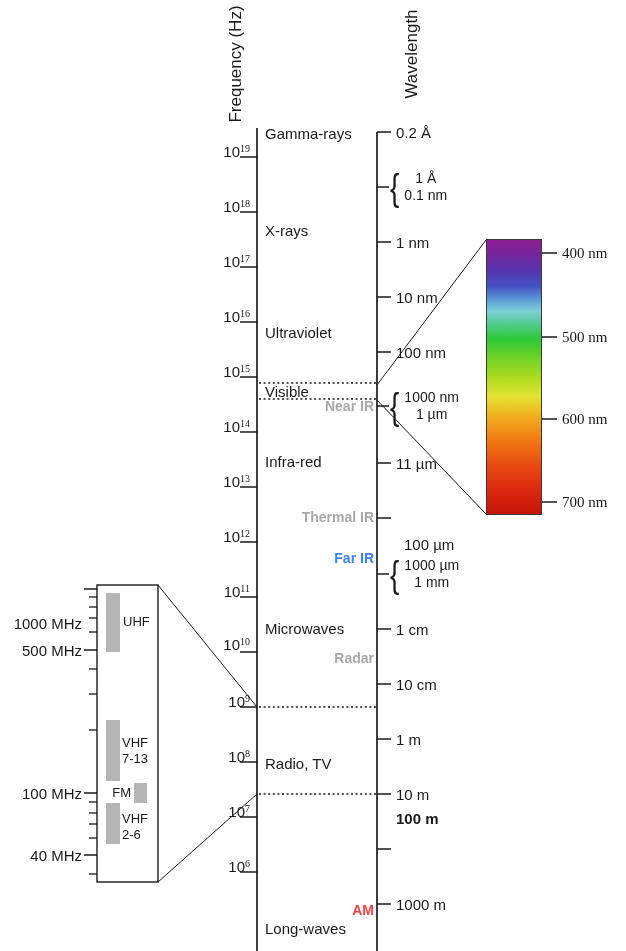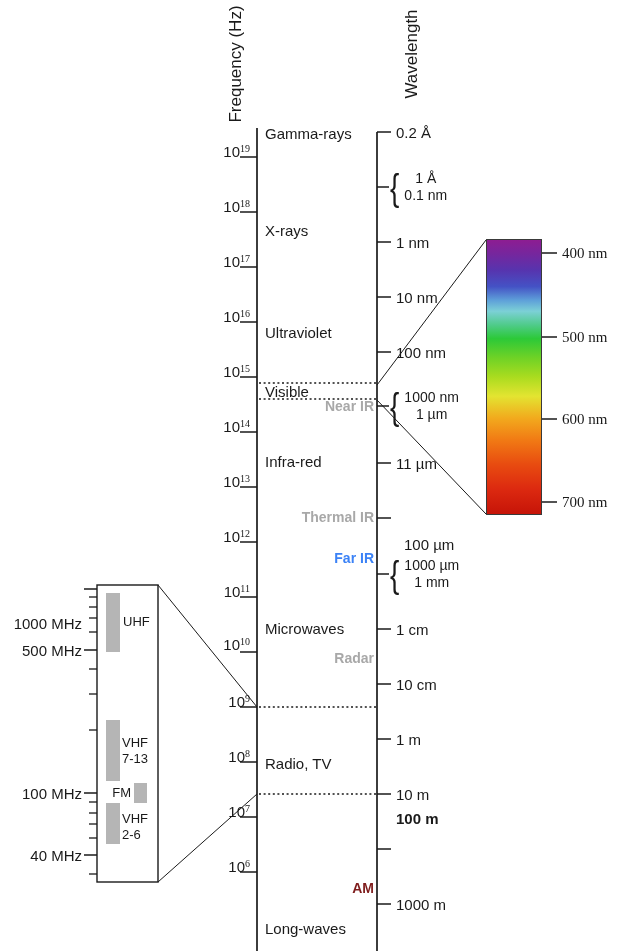--- a/index.html
+++ b/index.html
@@ -140,21 +140,21 @@
       <div class="lbl region-lbl" style="left: 265px; top: 332px;">Ultraviolet</div>
       <div class="lbl region-lbl" style="left: 265px; top: 391px;">Visible</div>
       <div class="lbl region-lbl" style="left: 265px; top: 461px;">Infra-red</div>
       <div class="lbl region-lbl" style="left: 265px; top: 628px;">Microwaves</div>
       <div class="lbl region-lbl" style="left: 265px; top: 763px;">Radio, TV</div>
       <div class="lbl region-lbl" style="left: 265px; top: 928px;">Long-waves</div>
       <div class="lbl gray-lbl" style="left: 374px; top: 406px; color: rgb(168, 168, 168);">Near IR</div>
       <div class="lbl gray-lbl" style="left: 374px; top: 517px; color: rgb(168, 168, 168);">Thermal IR</div>
       <div class="lbl gray-lbl" style="left: 374px; top: 558px; color: #3b82f6;">Far IR</div>
       <div class="lbl gray-lbl" style="left: 374px; top: 658px; color: rgb(168, 168, 168);">Radar</div>
-      <div class="lbl gray-lbl" style="left: 374px; top: 888px; color: #7f1d1d;">AM</div>
+      <div class="lbl gray-lbl" style="left: 374px; top: 910px; color: #ef4444;">AM</div>
       <div class="lbl spec-lbl" style="left: 562px; top: 253px;">400 nm</div>
       <div class="lbl spec-lbl" style="left: 562px; top: 337px;">500 nm</div>
       <div class="lbl spec-lbl" style="left: 562px; top: 419px;">600 nm</div>
       <div class="lbl spec-lbl" style="left: 562px; top: 502px;">700 nm</div>
       <div class="lbl mhz-lbl" style="left: 82px; top: 623px;">1000 MHz</div>
       <div class="lbl mhz-lbl" style="left: 82px; top: 650px;">500 MHz</div>
       <div class="lbl mhz-lbl" style="left: 82px; top: 793px;">100 MHz</div>
       <div class="lbl mhz-lbl" style="left: 82px; top: 855px;">40 MHz</div>
       <div class="band-bar" style="left: 106px; top: 593px; width: 14px; height: 59px; background: rgb(181, 181, 181);"></div>
       <div class="lbl band-lbl" style="left: 123px; top: 622px;">UHF</div>

